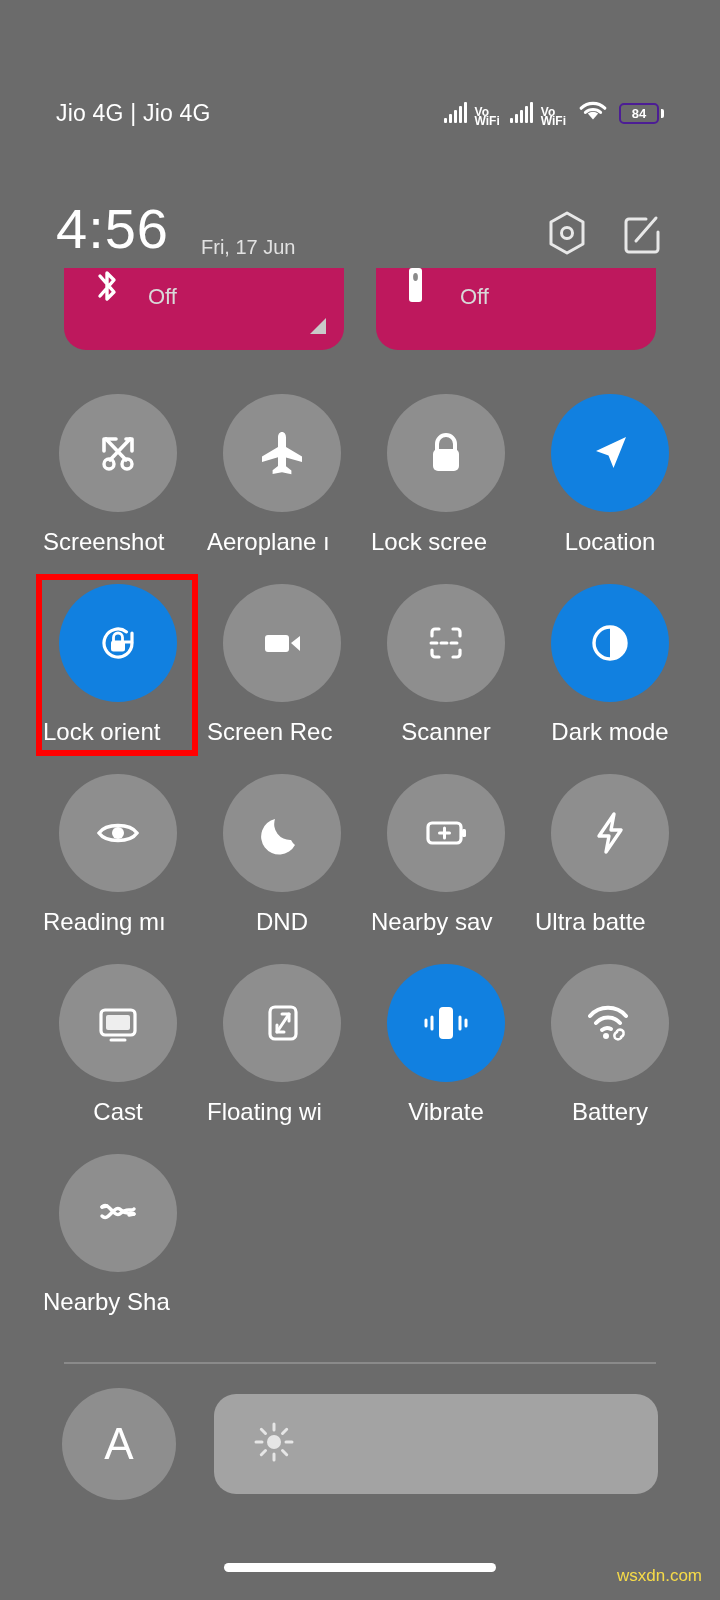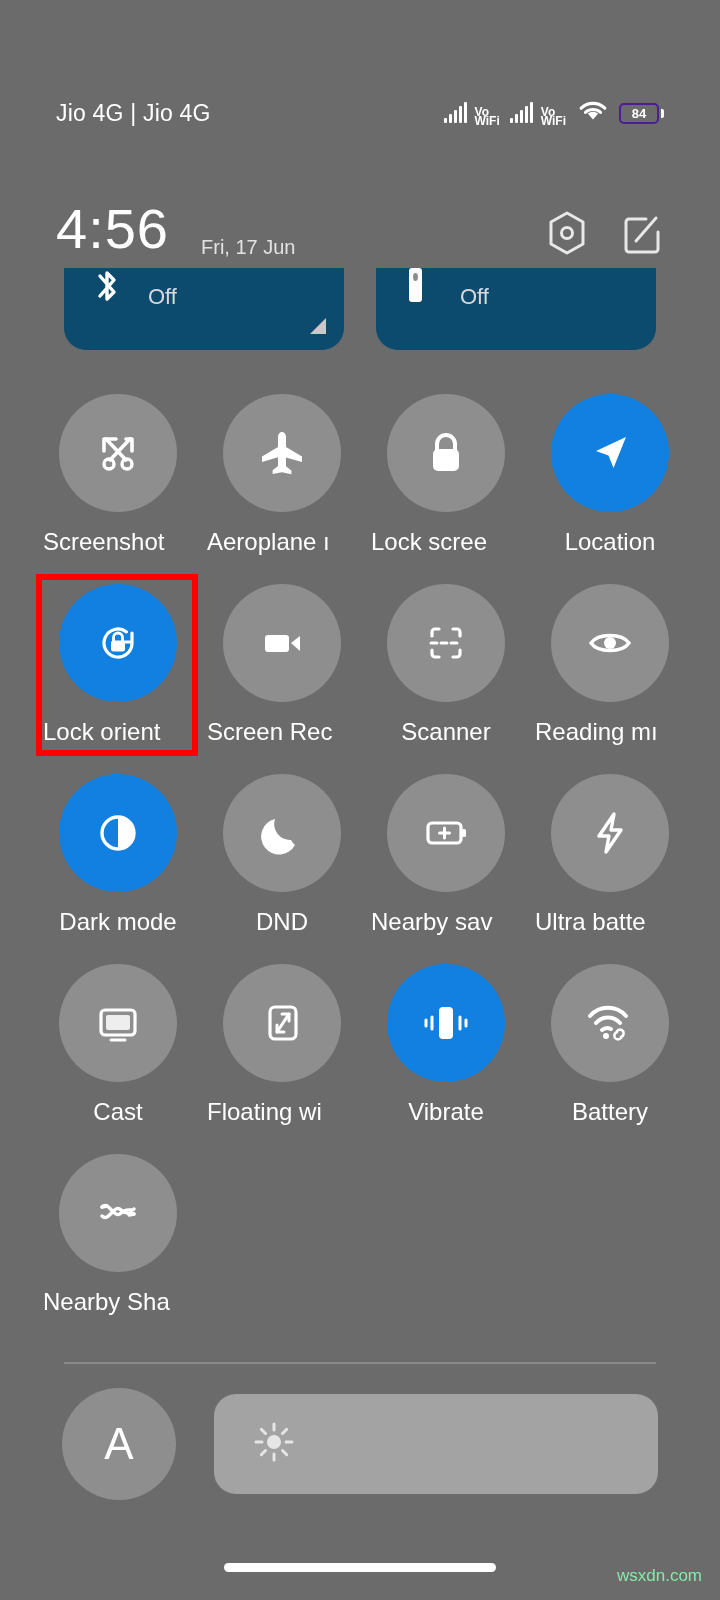--- a/index.html
+++ b/index.html
@@ -129,21 +129,21 @@
     left: 64px;
     width: 592px;
     height: 82px;
     display: flex;
     gap: 32px;
   }
   .card {
     position: relative;
     width: 280px;
     height: 82px;
-    background: #0c4a6e;
+    background: #be185d;
     border-radius: 0 0 22px 22px;
     overflow: hidden;
   }
   .card-icon {
     position: absolute;
     left: 26px;
     top: -6px;
   }
   .card-title {
     position: absolute;
@@ -278,21 +278,21 @@
     width: 272px;
     height: 9px;
     border-radius: 5px;
     background: #ffffff;
   }
   .watermark {
     position: absolute;
     right: 18px;
     bottom: 14px;
     font-size: 17px;
-    color: #86efac;
+    color: #fde047;
     opacity: 0.95;
   }
 </style>
 </head>
 <body>
 
 <div class="statusbar">
   <div class="carrier">Jio 4G | Jio 4G</div>
   <div class="status-icons">
     <span class="sig">
@@ -449,38 +449,38 @@
         <path d="M14 21 v-4 a3 3 0 0 1 3 -3 h4" stroke="#fff" stroke-width="3.2" fill="none" stroke-linecap="round"></path>
         <path d="M42 21 v-4 a3 3 0 0 0 -3 -3 h-4" stroke="#fff" stroke-width="3.2" fill="none" stroke-linecap="round"></path>
         <path d="M14 35 v4 a3 3 0 0 0 3 3 h4" stroke="#fff" stroke-width="3.2" fill="none" stroke-linecap="round"></path>
         <path d="M42 35 v4 a3 3 0 0 1 -3 3 h-4" stroke="#fff" stroke-width="3.2" fill="none" stroke-linecap="round"></path>
         <path d="M13 28 h30" stroke="#fff" stroke-width="3" fill="none" stroke-linecap="round" stroke-dasharray="6 4"></path>
       </svg>
     </div>
     <div class="tile-label">Scanner</div>
   </div>
 
-  <div class="tile clipped">
-    <div class="tile-circle">
-      <svg width="58" height="58" viewBox="0 0 58 58">
-        <path d="M10 29 C17 19 41 19 48 29 C41 39 17 39 10 29 Z" stroke="#fff" stroke-width="3.4" fill="none"></path>
-        <circle cx="29" cy="29" r="6" fill="#fff"></circle>
-      </svg>
-    </div>
-    <div class="tile-label">Reading mı</div>
-  </div>
-
   <div class="tile">
     <div class="tile-circle on">
       <svg width="54" height="54" viewBox="0 0 54 54">
         <circle cx="27" cy="27" r="16" stroke="#fff" stroke-width="3.4" fill="none"></circle>
         <path d="M27 11 a16 16 0 0 1 0 32 Z" fill="#fff"></path>
       </svg>
     </div>
     <div class="tile-label">Dark mode</div>
+  </div>
+
+  <div class="tile clipped">
+    <div class="tile-circle">
+      <svg width="58" height="58" viewBox="0 0 58 58">
+        <path d="M10 29 C17 19 41 19 48 29 C41 39 17 39 10 29 Z" stroke="#fff" stroke-width="3.4" fill="none"></path>
+        <circle cx="29" cy="29" r="6" fill="#fff"></circle>
+      </svg>
+    </div>
+    <div class="tile-label">Reading mı</div>
   </div>
 
   <div class="tile">
     <div class="tile-circle">
       <svg width="54" height="54" viewBox="0 0 54 54">
         <path d="M36 34 A16 16 0 0 1 20 13 A18 18 0 1 0 40 39 A16 16 0 0 1 36 34 Z" fill="#fff"></path>
       </svg>
     </div>
     <div class="tile-label">DND</div>
   </div>

